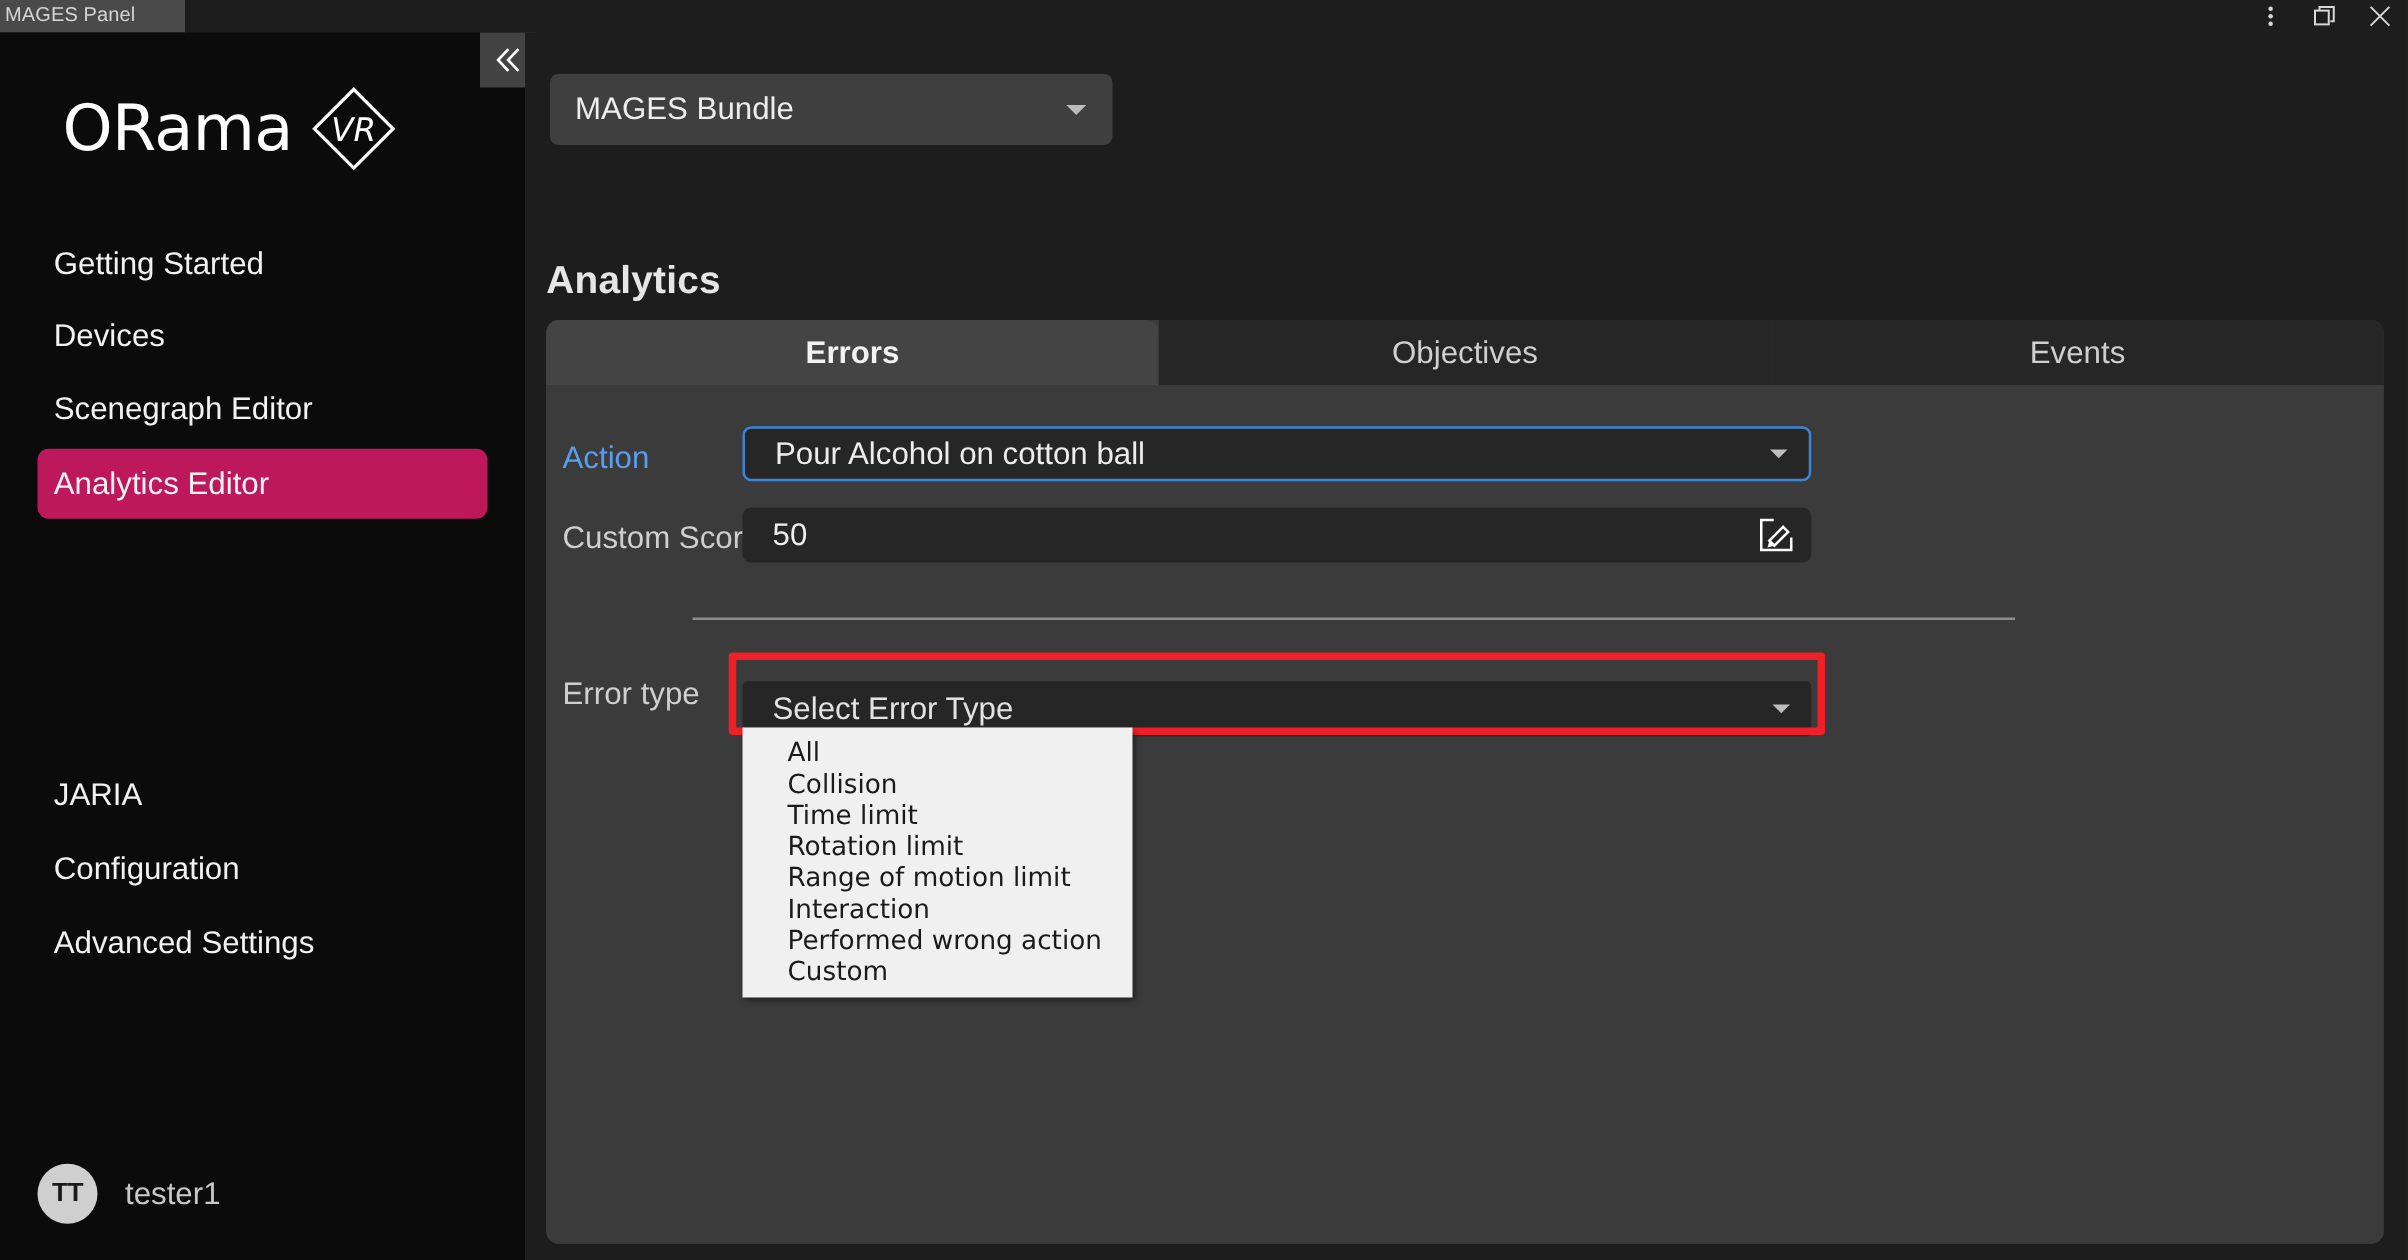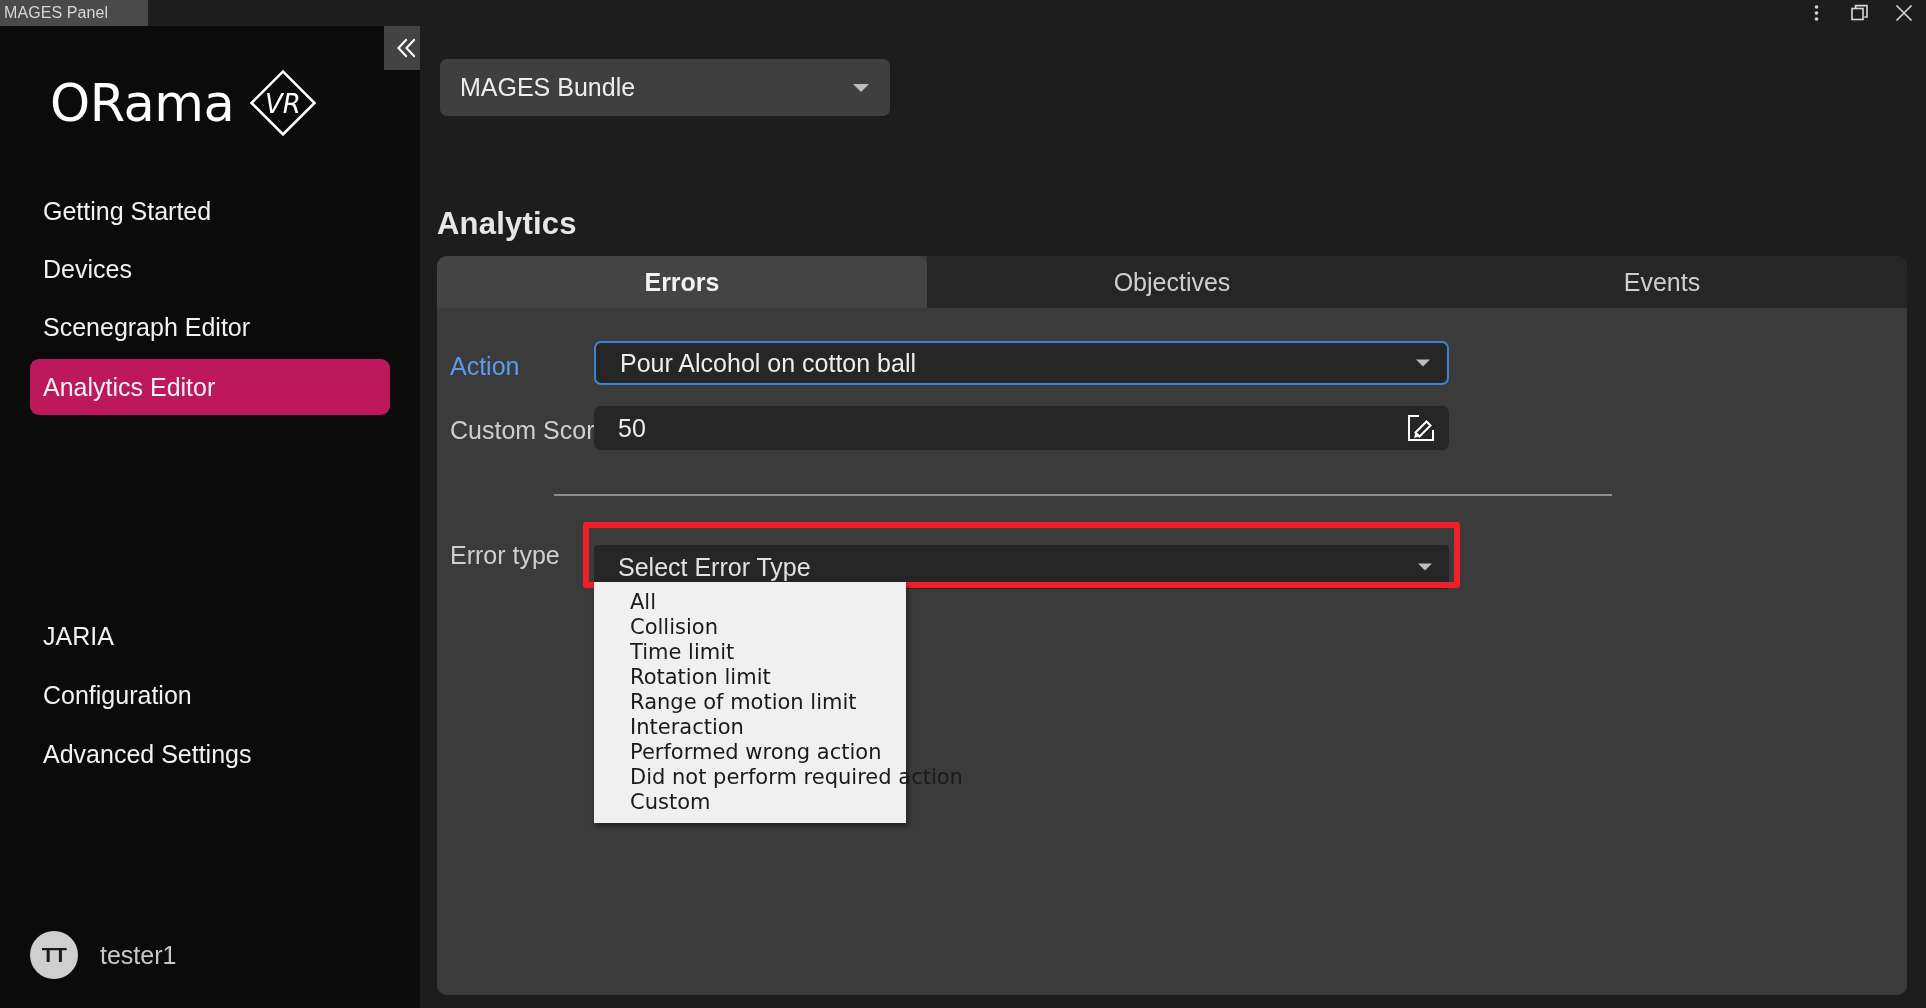--- a/index.html
+++ b/index.html
@@ -334,19 +334,18 @@
       <div id="errortype-highlight"></div>
 
       <div id="errortype-menu">
         <div class="menu-item">All</div>
         <div class="menu-item">Collision</div>
         <div class="menu-item">Time limit</div>
         <div class="menu-item">Rotation limit</div>
         <div class="menu-item">Range of motion limit</div>
         <div class="menu-item">Interaction</div>
         <div class="menu-item">Performed wrong action</div>
-        <div class="menu-item">Did not perform required action</div>
         <div class="menu-item">Custom</div>
       </div>
 
     </div>
   </div>
 </div>
 
 </body></html>

